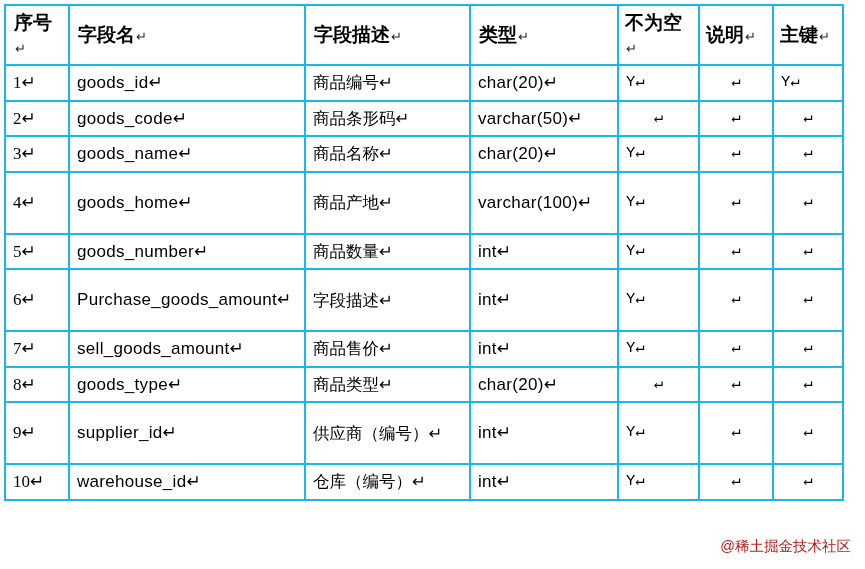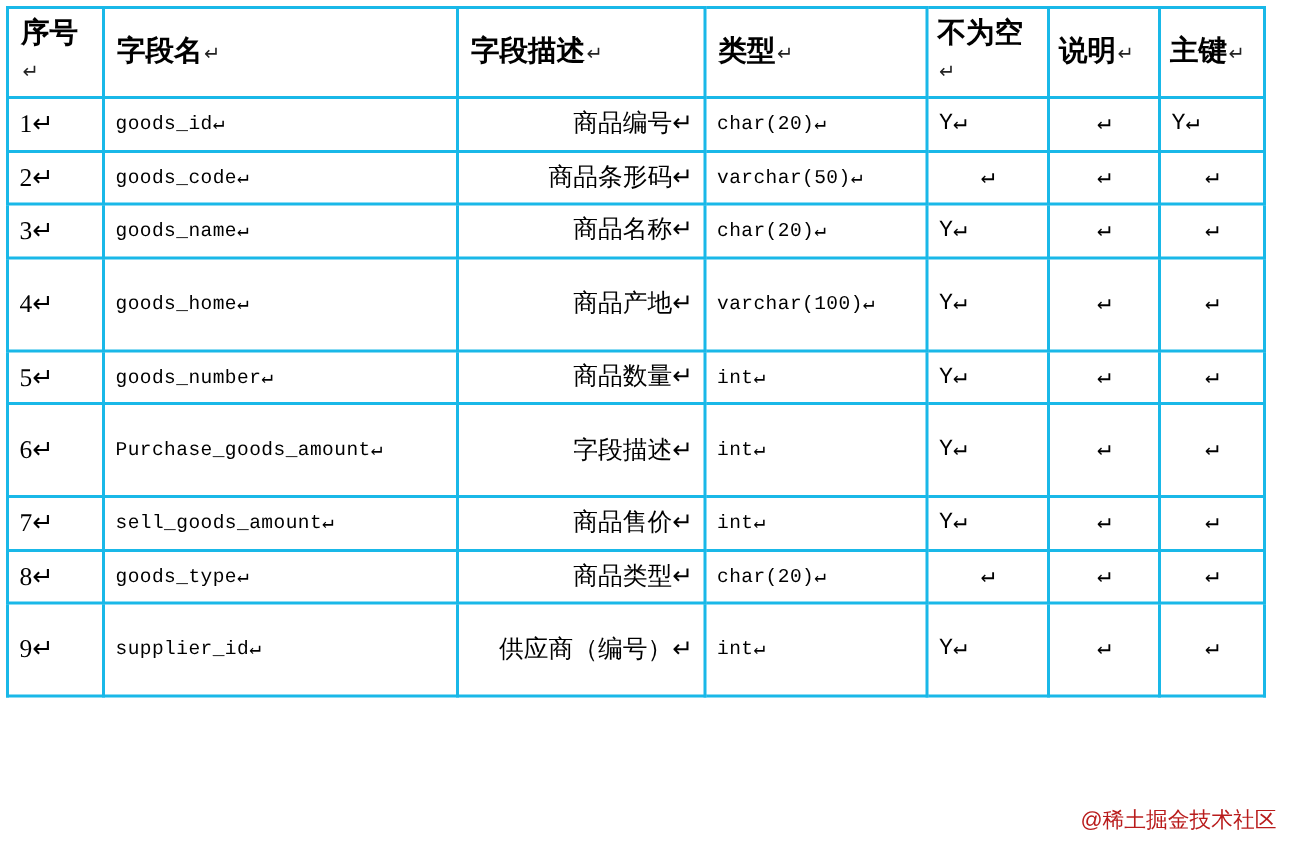--- a/index.html
+++ b/index.html
@@ -62,29 +62,28 @@
   tbody td {
     font-size: 16px;
     color: #000000;
   }
   .cell {
     padding: 4px 7px;
     line-height: 1.5;
     box-sizing: border-box;
   }
   .mono {
-    font-family: Liberation Mono, monospace;
-    font-size: 13px;
+    font-family: Liberation Sans, sans-serif;
+    font-size: 17px;
     letter-spacing: 0.3px;
     word-break: break-all;
   }
   .cjk {
     font-family: "Liberation Sans", sans-serif;
     font-size: 16.5px;
-    text-align: right;
   }
   .idx {
     font-family: "Liberation Serif", serif;
     font-size: 17px;
     padding-left: 7px;
   }
   .flag {
     font-family: "Liberation Mono", monospace;
     font-size: 15.5px;
     padding-left: 7px;
@@ -353,17 +352,40 @@
           <div class="cell flag">Y↵</div>
         </td>
       <td class="bottom-v">
           <div class="cell flag" style="text-align:center">↵</div>
         </td>
       <td class="bottom-v">
           <div class="cell flag" style="text-align:center">↵</div>
         </td>
     </tr>
 
+    <tr class="h1r">
+      <td class="center-v">
+          <div class="cell idx">10↵</div>
+        </td>
+      <td class="center-v">
+          <div class="cell mono">warehouse_id↵</div>
+        </td>
+      <td class="center-v">
+          <div class="cell cjk">仓库（编号）↵</div>
+        </td>
+      <td class="center-v">
+          <div class="cell mono">int↵</div>
+        </td>
+      <td class="center-v">
+          <div class="cell flag">Y↵</div>
+        </td>
+      <td class="center-v">
+          <div class="cell flag" style="text-align:center">↵</div>
+        </td>
+      <td class="center-v">
+          <div class="cell flag" style="text-align:center">↵</div>
+        </td>
+    </tr>
 
   </tbody>
 </table>
 
 <div class="watermark">@稀土掘金技术社区</div>
 
 </body></html>

